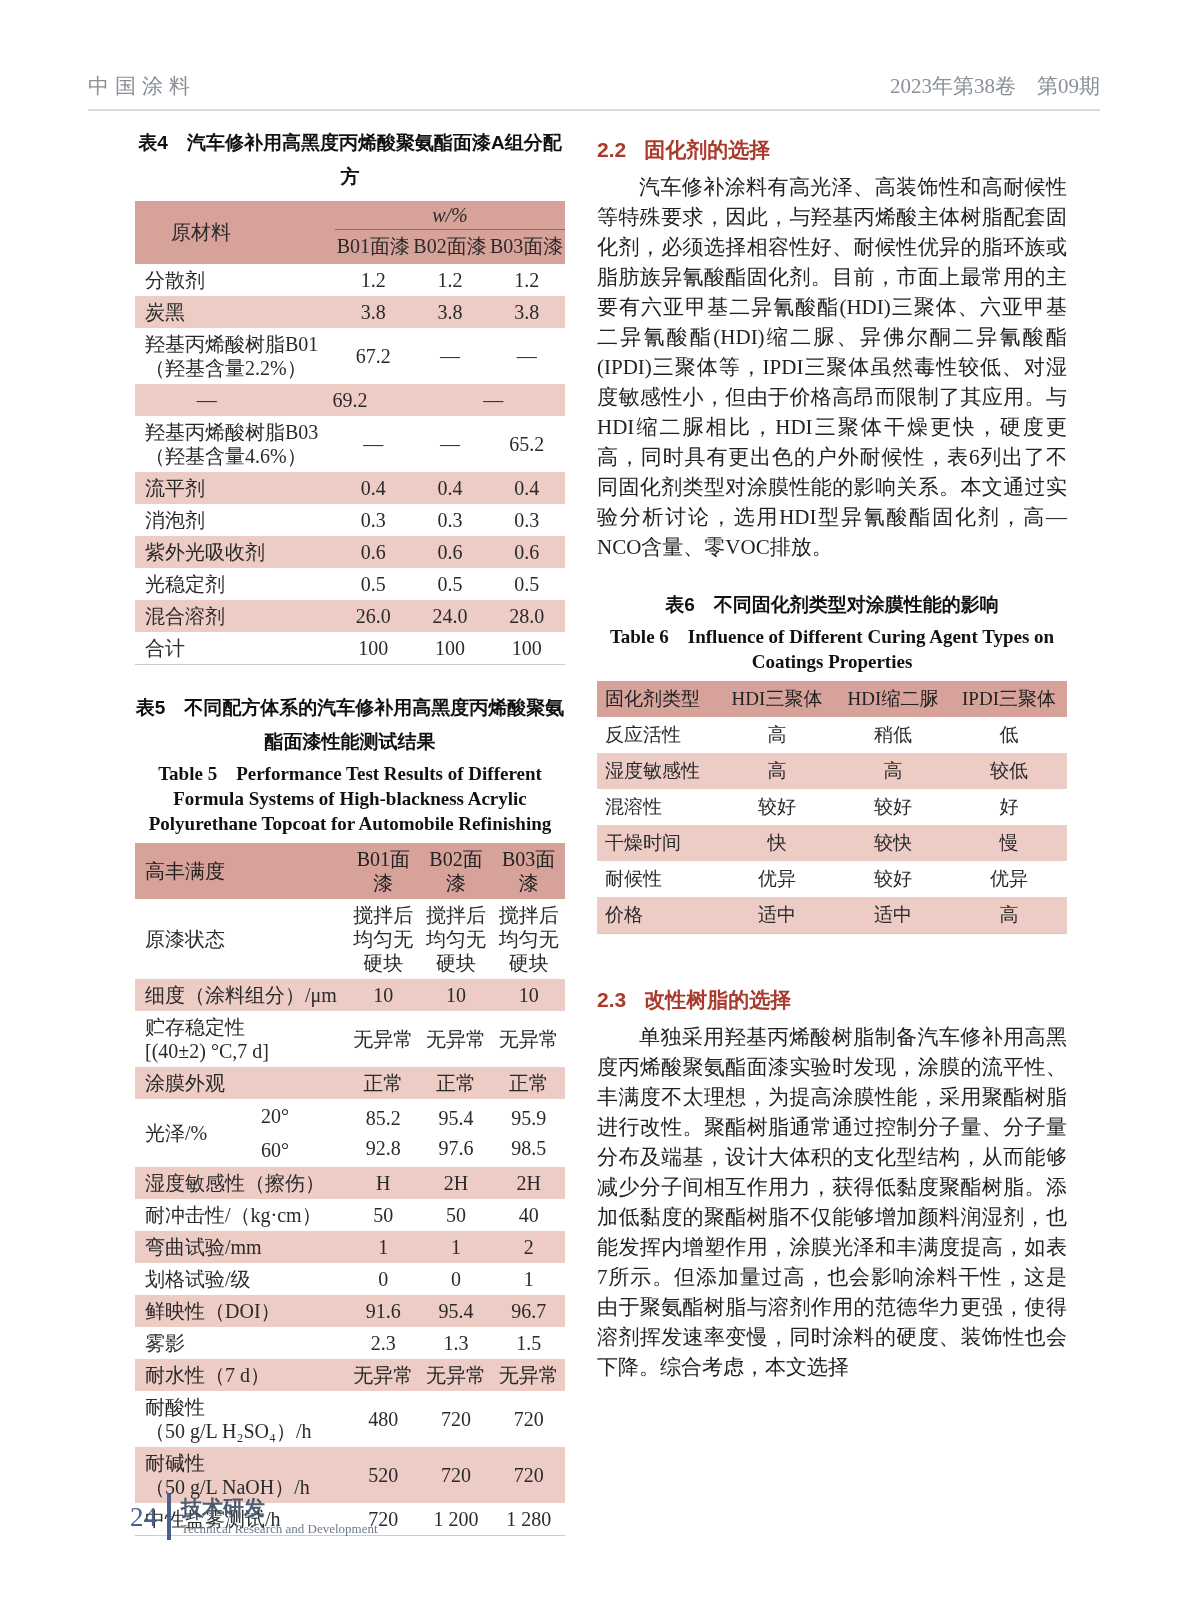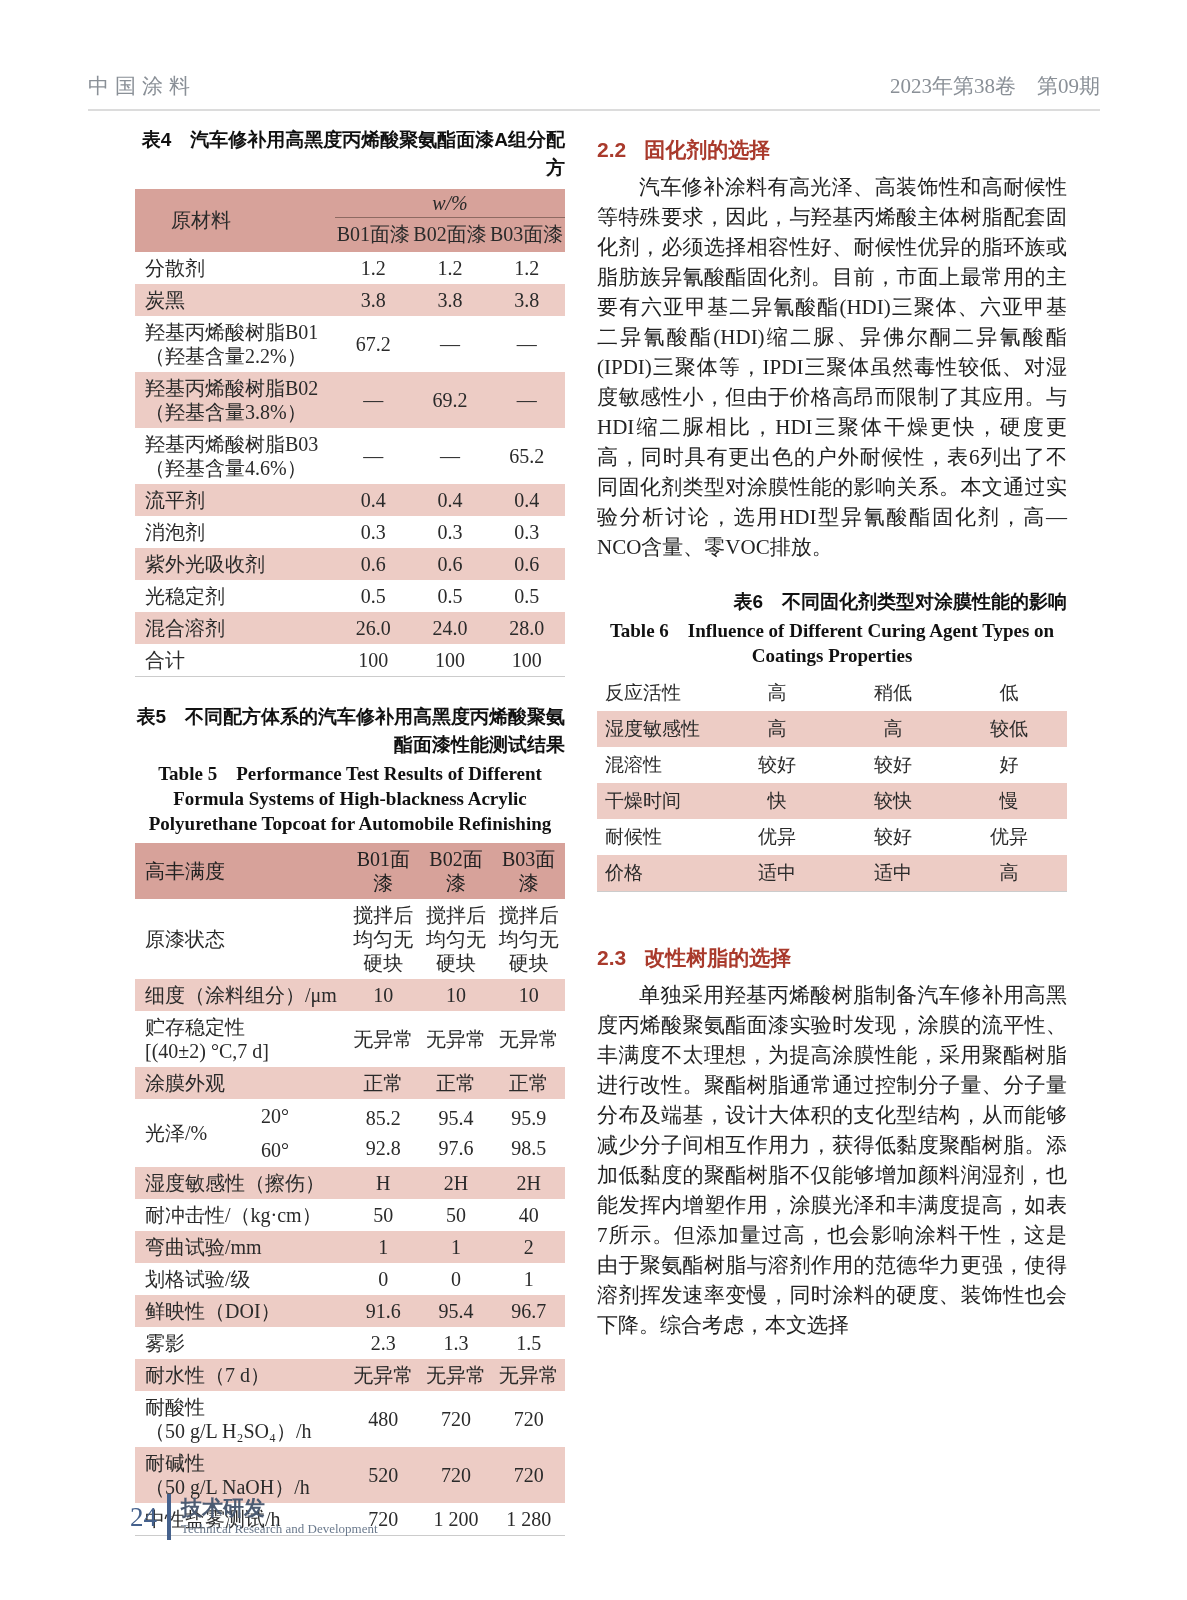--- a/index.html
+++ b/index.html
@@ -38,21 +38,21 @@
   
   .sechead{
     font-family:"Liberation Sans","DejaVu Sans",sans-serif;
     font-weight:bold;color:var(--red);font-size:21px;
     margin:10px 0 8px 0;display:flex;gap:18px;align-items:baseline;
   }
   
   .ttitle{text-align:center;margin:0 0 7px 0;}
   .ttitle .cn{
     font-family:"Liberation Sans","DejaVu Sans",sans-serif;
-    font-weight:bold;font-size:19px;line-height:28px;color:#111;display:block;text-align:right;
+    font-weight:bold;font-size:19px;line-height:34px;color:#111;display:block;
   }
   .ttitle .en{
     font-weight:bold;font-size:19px;line-height:25px;color:#111;display:block;margin-top:2px;
   }
   
   .tbl{width:100%;font-size:20px;color:#2a2a2a;border-bottom:1px solid #cccccc;}
   .tr{display:flex;align-items:center;min-height:31px;}
   .tr.shade{background:var(--pink-light);}
   .thead{background:var(--pink-dark);color:#222;}
   .tc{padding:4px 2px;}
@@ -130,21 +130,20 @@
             <div class="tc val">3.8</div>
             <div class="tc val">3.8</div>
           </div>
           <div class="tr">
             <div class="tc lab">羟基丙烯酸树脂B01<span class="lab2">（羟基含量2.2%）</span></div>
             <div class="tc val">67.2</div>
             <div class="tc val">—</div>
             <div class="tc val">—</div>
           </div>
           <div class="tr shade">
-            <div class="tc lab">羟基丙烯酸树脂B02<span class="lab2">（羟基含量3.8%）</span></div>
             <div class="tc val">—</div>
             <div class="tc val">69.2</div>
             <div class="tc val">—</div>
           </div>
           <div class="tr">
             <div class="tc lab">羟基丙烯酸树脂B03<span class="lab2">（羟基含量4.6%）</span></div>
             <div class="tc val">—</div>
             <div class="tc val">—</div>
             <div class="tc val">65.2</div>
           </div>
@@ -325,20 +324,26 @@
     <p class="para indent">汽车修补涂料有高光泽、高装饰性和高耐候性等特殊要求，因此，与羟基丙烯酸主体树脂配套固化剂，必须选择相容性好、耐候性优异的脂环族或脂肪族异氰酸酯固化剂。目前，市面上最常用的主要有六亚甲基二异氰酸酯(HDI)三聚体、六亚甲基二异氰酸酯(HDI)缩二脲、异佛尔酮二异氰酸酯(IPDI)三聚体等，IPDI三聚体虽然毒性较低、对湿度敏感性小，但由于价格高昂而限制了其应用。与HDI缩二脲相比，HDI三聚体干燥更快，硬度更高，同时具有更出色的户外耐候性，表6列出了不同固化剂类型对涂膜性能的影响关系。本文通过实验分析讨论，选用HDI型异氰酸酯固化剂，高—NCO含量、零VOC排放。</p>
 
     <div class="spacer26"></div>
 
     <div class="ttitle">
       <span class="cn">表6　不同固化剂类型对涂膜性能的影响</span>
       <span class="en">Table 6　Influence of Different Curing Agent Types on Coatings Properties</span>
     </div>
 
     <div class="tbl t6">
+      <div class="tr thead">
+        <div class="tc lab">固化剂类型</div>
+        <div class="tc val">HDI三聚体</div>
+        <div class="tc val">HDI缩二脲</div>
+        <div class="tc val">IPDI三聚体</div>
+      </div>
       <div>
           <div class="tr">
             <div class="tc lab">反应活性</div>
             <div class="tc val">高</div>
             <div class="tc val">稍低</div>
             <div class="tc val">低</div>
           </div>
           <div class="tr shade">
             <div class="tc lab">湿度敏感性</div>
             <div class="tc val">高</div>

